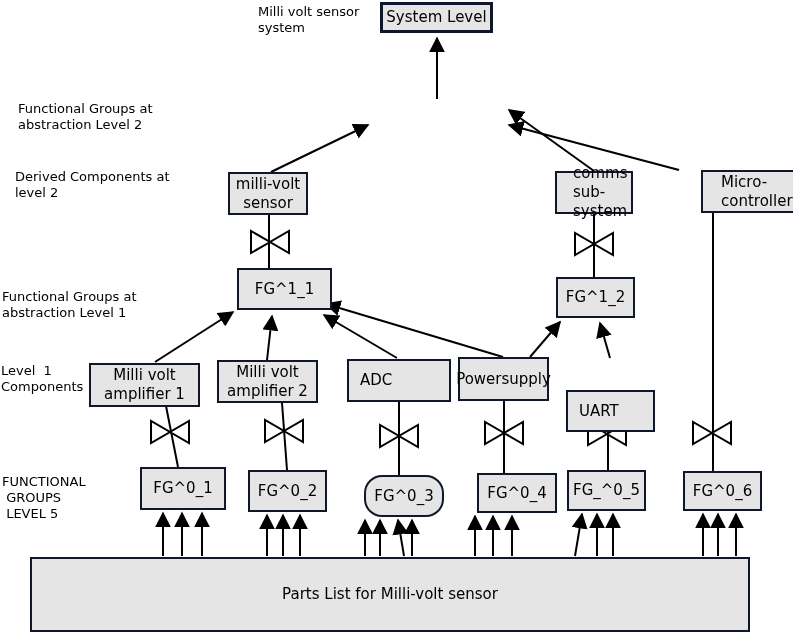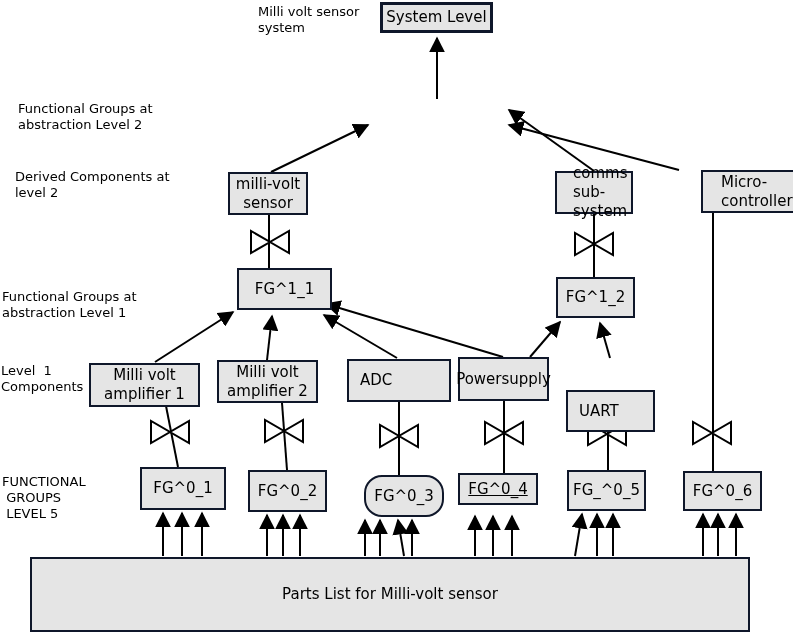--- a/index.html
+++ b/index.html
@@ -142,18 +142,18 @@
   <div class="box" style="left:89px;top:363px;width:111px;height:44px;">Milli volt
 amplifier 1</div>
   <div class="box" style="left:217px;top:360px;width:101px;height:43px;">Milli volt
 amplifier 2</div>
   <div class="box" style="left:458px;top:357px;width:91px;height:44px;">Powersupply</div>
   <div class="box leftalign" style="left:347px;top:359px;width:104px;height:43px;padding-left:11px;">ADC</div>
   <div class="box leftalign" style="left:566px;top:358px;width:89px;height:42px;padding-left:11px;margin-top:32px;">UART</div>
   <div class="box" style="left:140px;top:467px;width:86px;height:43px;">FG^0_1</div>
   <div class="box" style="left:248px;top:470px;width:79px;height:42px;">FG^0_2</div>
   <div class="box" style="left:364px;top:475px;width:80px;height:42px;border-radius:18px;">FG^0_3</div>
-  <div class="box" style="left:458px;top:473px;width:80px;height:32px;text-decoration:underline;">FG^0_4</div>
+  <div class="box" style="left:477px;top:473px;width:80px;height:40px;">FG^0_4</div>
   <div class="box" style="left:567px;top:470px;width:79px;height:41px;">FG_^0_5</div>
   <div class="box" style="left:683px;top:471px;width:79px;height:40px;">FG^0_6</div>
   <div class="box" style="left:30px;top:557px;width:720px;height:75px;">Parts List for Milli-volt sensor</div>
 
 </div>
 
 </body></html>

